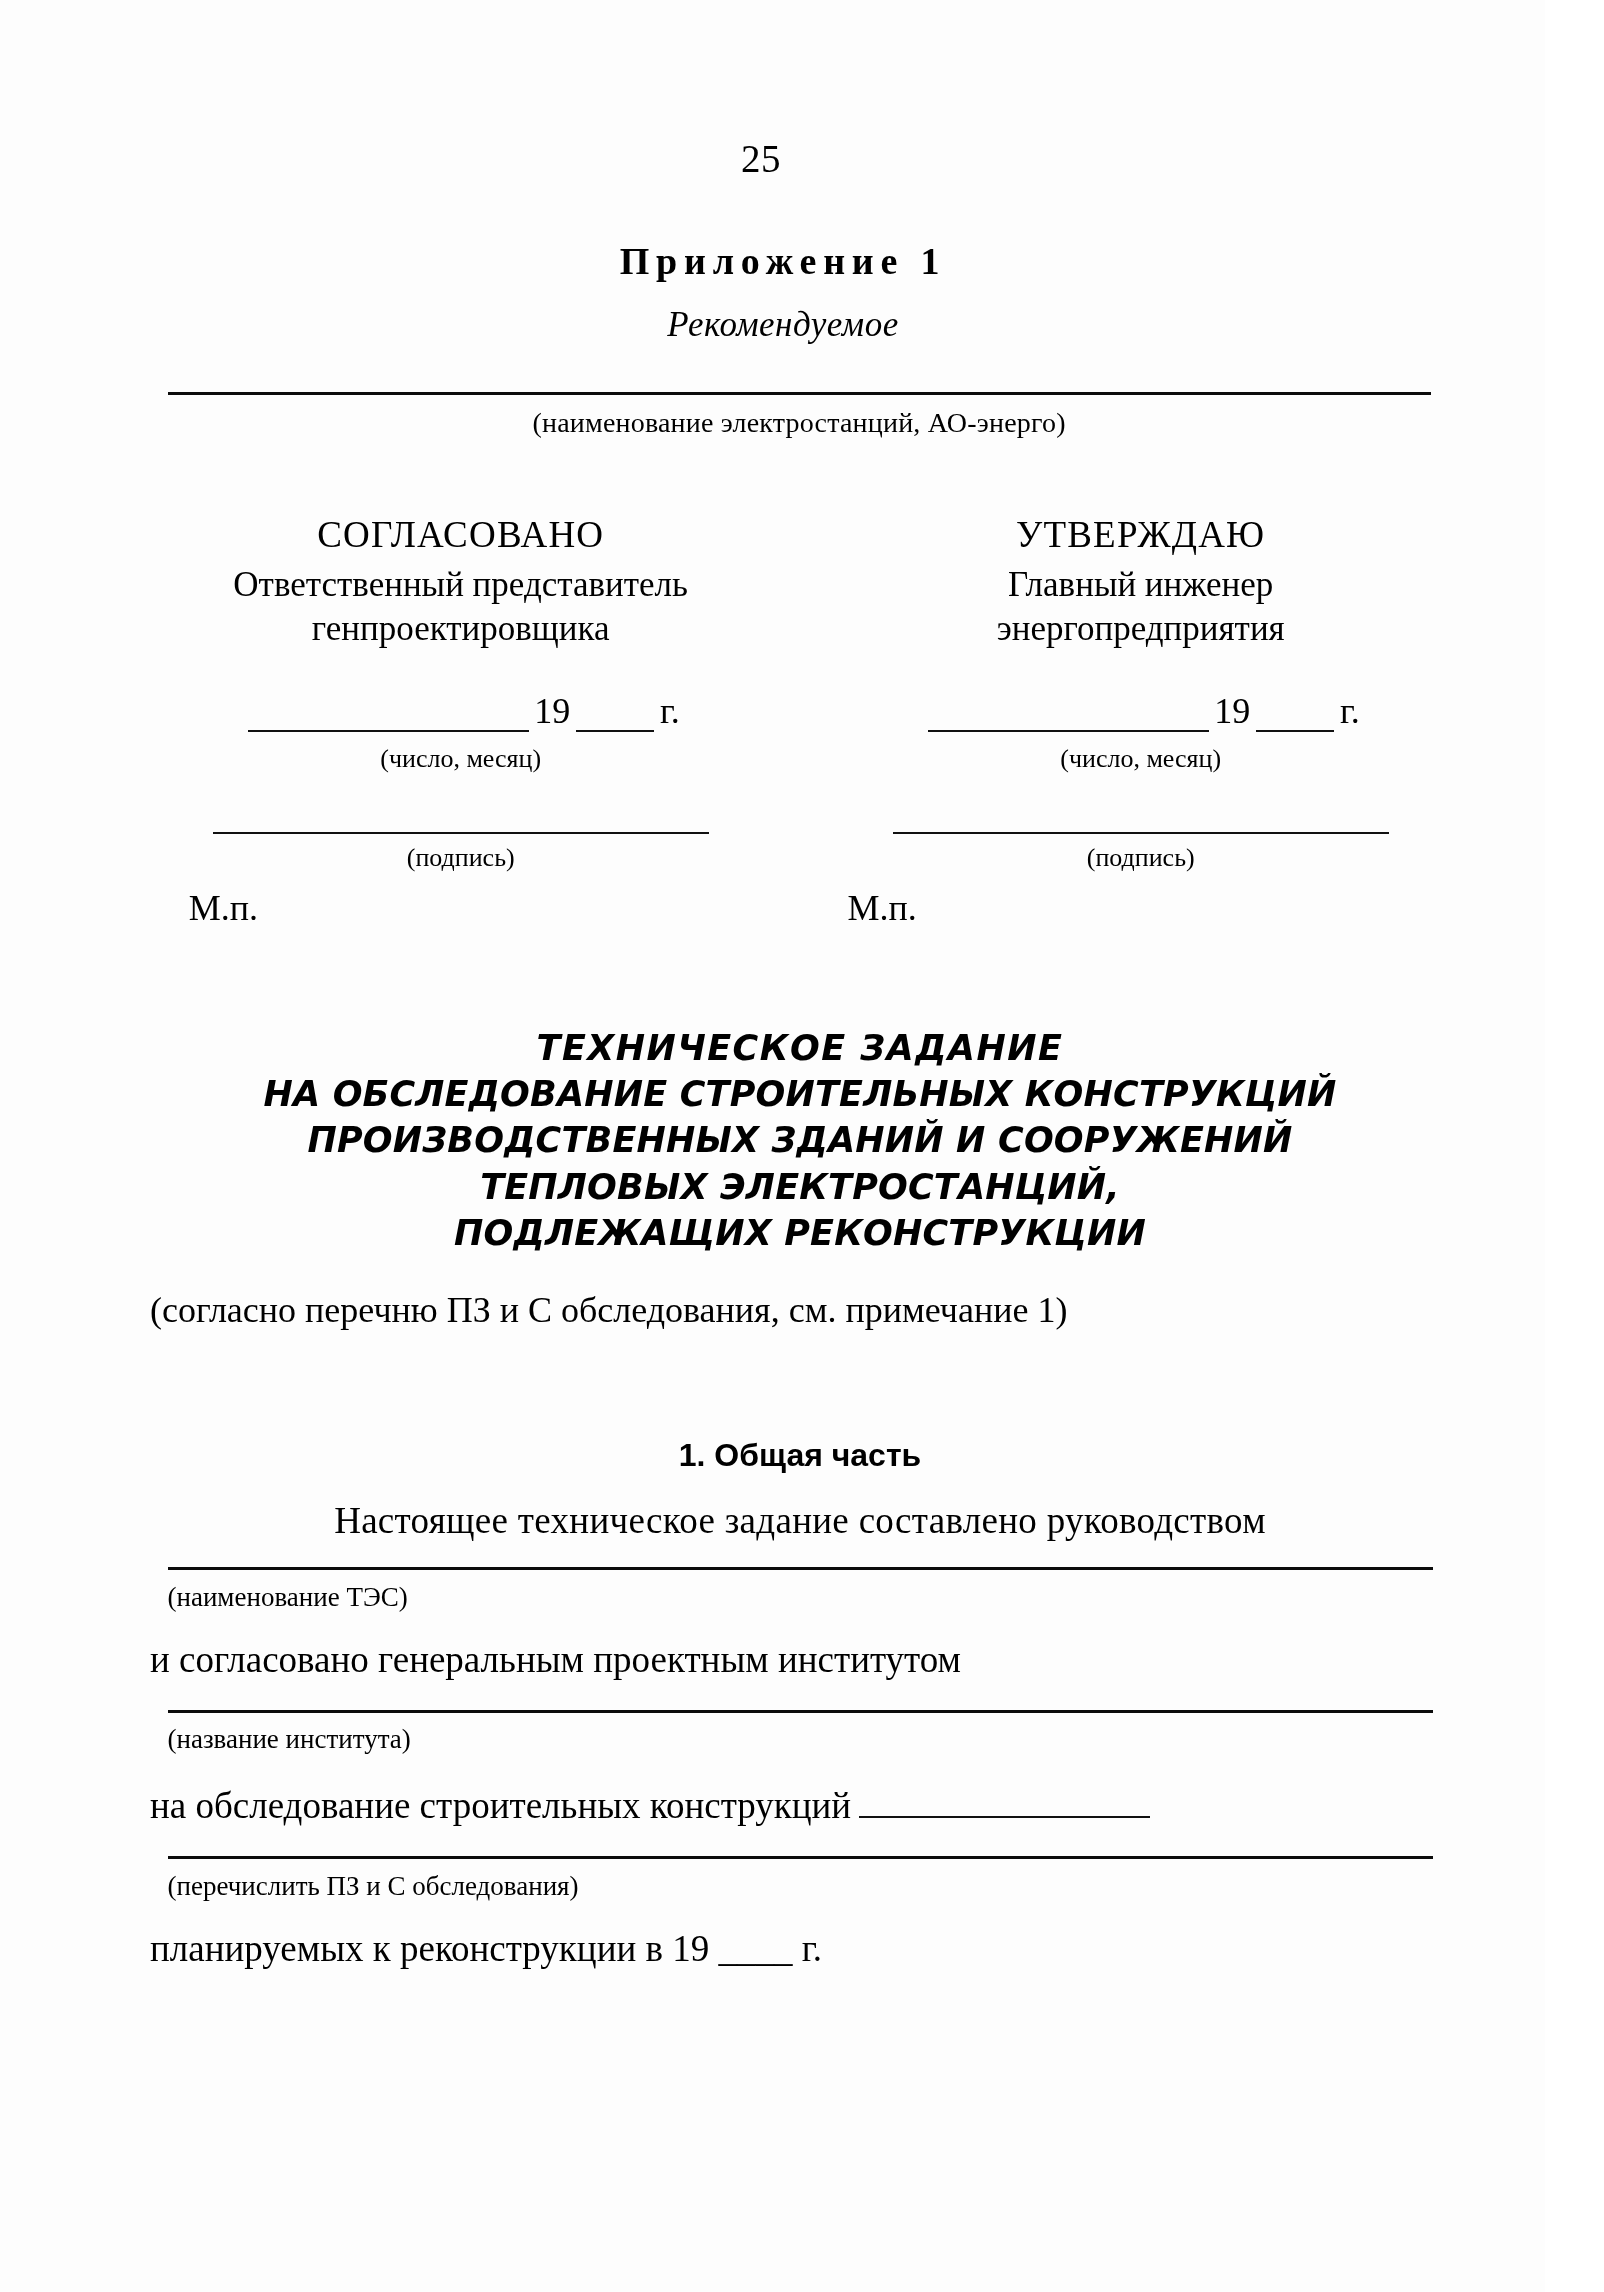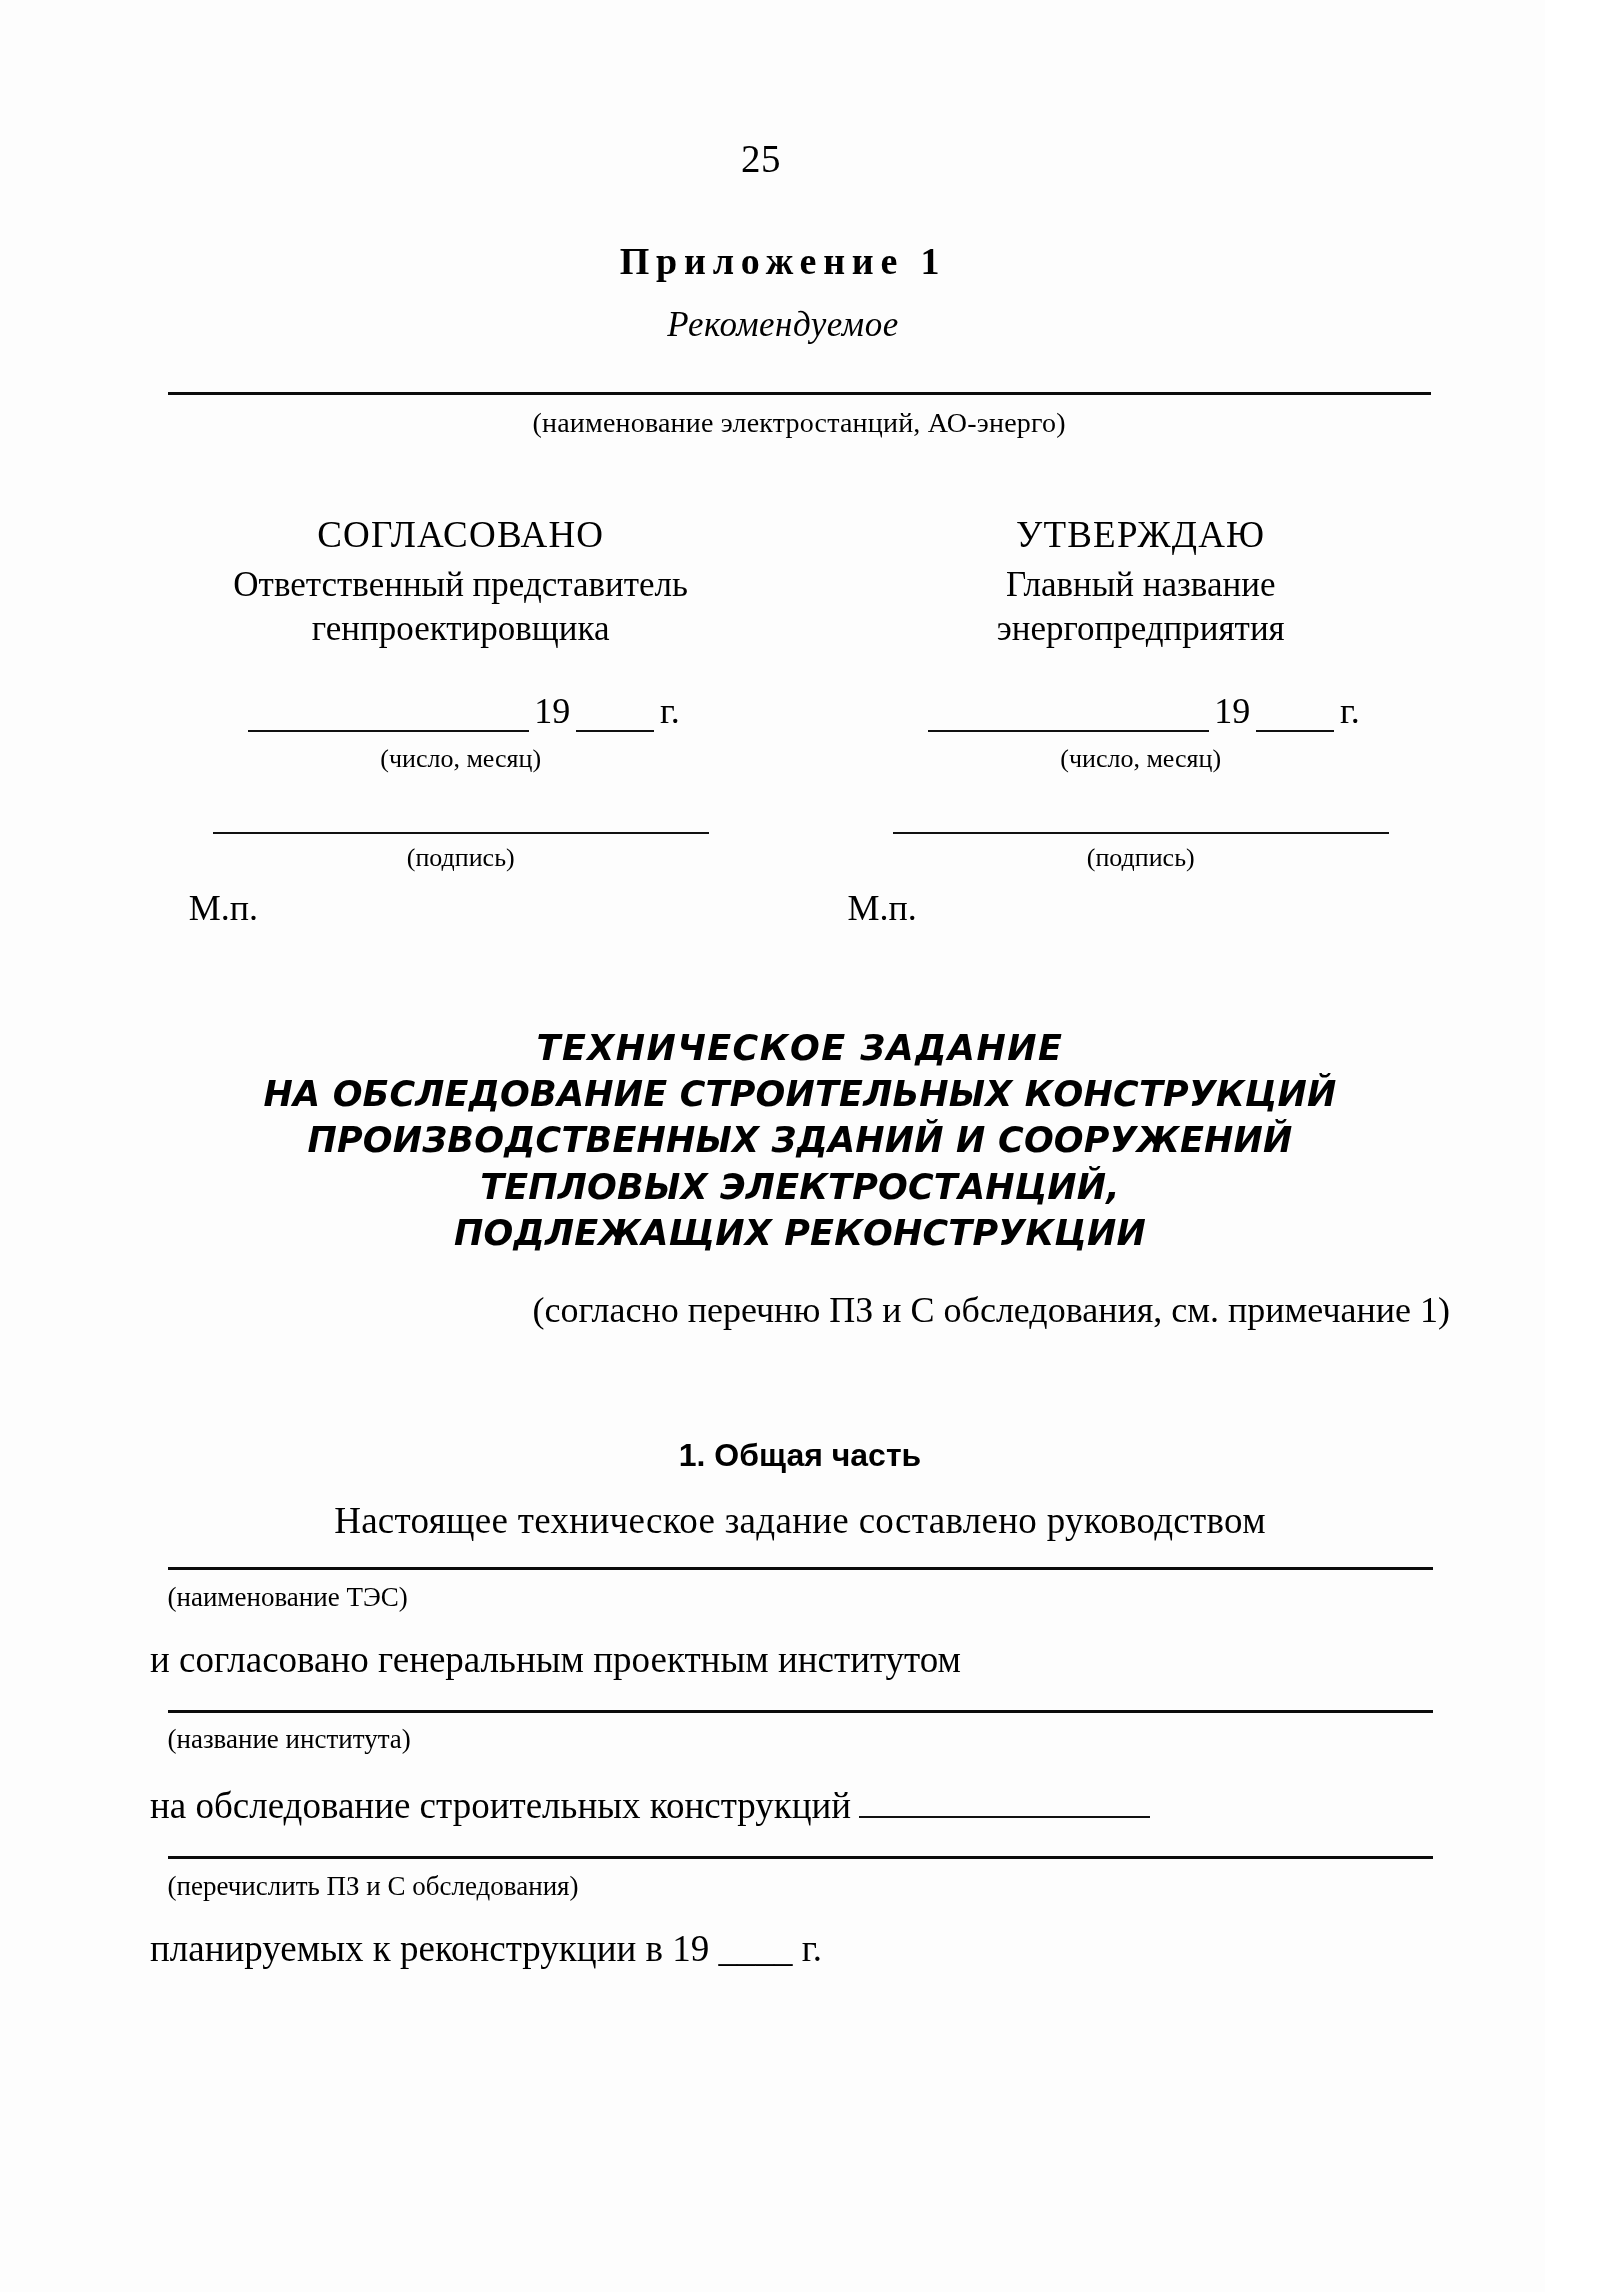--- a/index.html
+++ b/index.html
@@ -149,21 +149,21 @@
     font-family: "DejaVu Sans", sans-serif;
     font-weight: bold;
     font-size: 35px;
     line-height: 1.32;
     letter-spacing: 0.2px;
     font-style: italic;
   }
   .doc-title .l1 { letter-spacing: 1.5px; }
 
   .title-note {
-    text-align: right;
+    text-align: left;
     font-size: 36px;
     margin-top: 33px;
   }
 
   .section-head {
     text-align: center;
     font-family: Liberation Sans, sans-serif;
     font-weight: bold;
     font-size: 32px;
     margin-top: 106px;
@@ -243,21 +243,21 @@
 
         <div class="sign-line-wrap">
           <div class="rule"></div>
           <div class="sign-caption">(подпись)</div>
         </div>
         <div class="mp">М.п.</div>
       </div>
 
       <div class="col-right">
         <div class="col-head">УТВЕРЖДАЮ</div>
-        <div class="col-line">Главный название</div>
+        <div class="col-line">Главный инженер</div>
         <div class="col-line2">энергопредприятия</div>
 
         <div class="date-row">
           <span class="blank-line w-long"></span>
           <span>19</span>
           <span class="blank-line w-short"></span>
           <span>г.</span>
         </div>
         <div class="small-caption">(число, месяц)</div>
 

